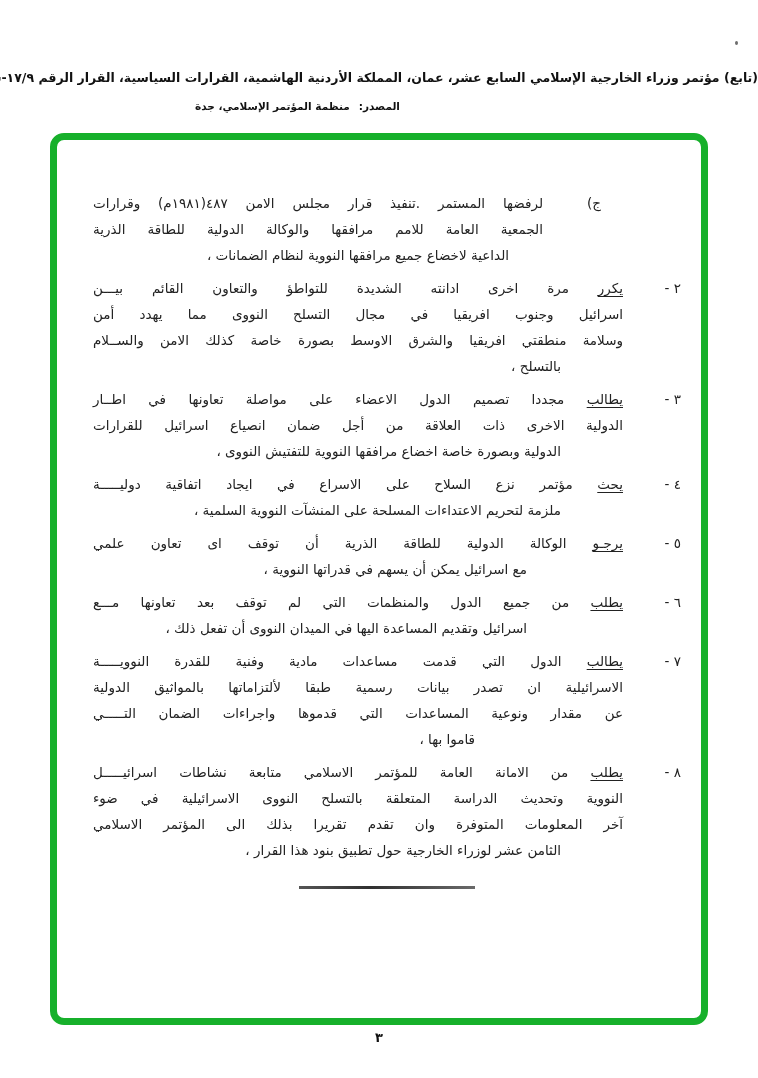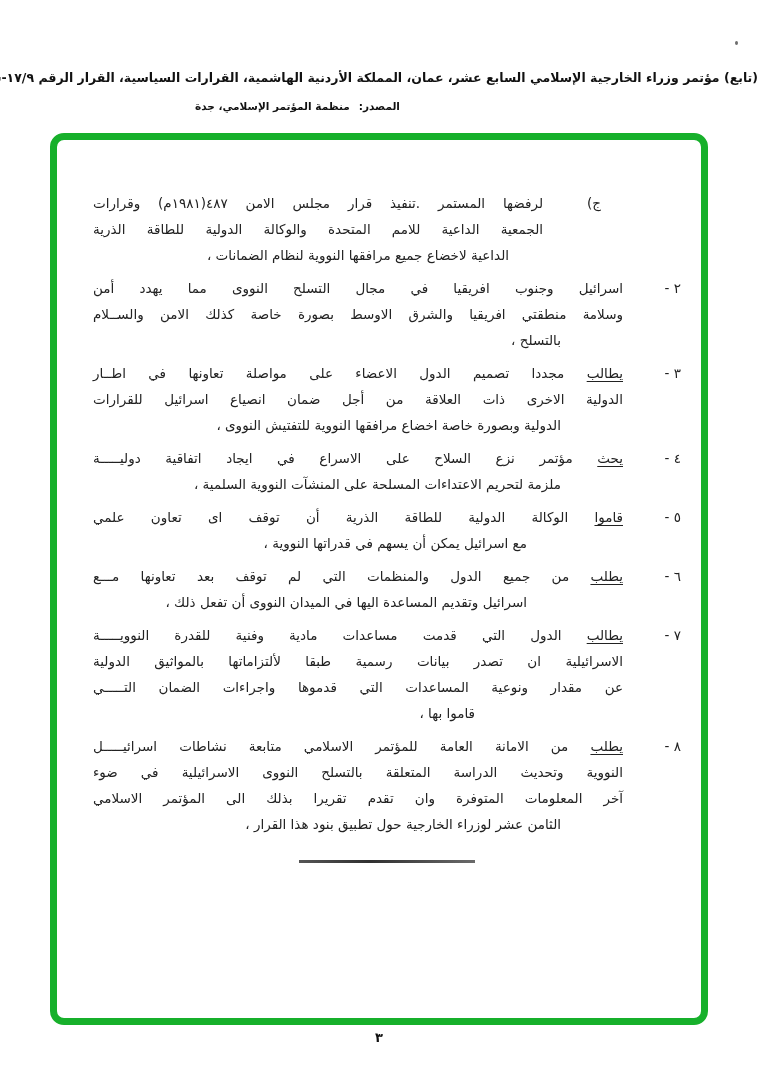--- a/index.html
+++ b/index.html
@@ -113,27 +113,28 @@
 
 <div class="speck"></div>
 
 <div class="frame">
   <div class="content">
 
   <div class="item sub">
         <div class="item-num">ج)</div>
         <div class="item-body">
           <div class="line">لرفضها المستمر .تنفيذ قرار مجلس الامن ٤٨٧(١٩٨١م) وقرارات</div>
-          <div class="line">الجمعية الداعية للامم المتحدة والوكالة الدولية للطاقة الذرية</div>
+          <div class="line">الجمعية العامة للامم مرافقها والوكالة الدولية للطاقة الذرية</div>
           <div class="line last">الداعية لاخضاع جميع مرافقها النووية لنظام الضمانات ،</div>
         </div>
       </div>
       <div class="item">
         <div class="item-num">٢ -</div>
         <div class="item-body">
+          <div class="line"><span class="lead">يكرر</span> مرة اخرى ادانته الشديدة للتواطؤ والتعاون القائم بيـــن</div>
           <div class="line">اسرائيل وجنوب افريقيا في مجال التسلح النووى مما يهدد أمن</div>
           <div class="line">وسلامة منطقتي افريقيا والشرق الاوسط بصورة خاصة كذلك الامن والســلام</div>
           <div class="line last">بالتسلح ،</div>
         </div>
       </div>
       <div class="item">
         <div class="item-num">٣ -</div>
         <div class="item-body">
           <div class="line"><span class="lead">يطالب</span> مجددا تصميم الدول الاعضاء على مواصلة تعاونها في اطــار</div>
           <div class="line">الدولية الاخرى ذات العلاقة من أجل ضمان انصياع اسرائيل للقرارات</div>
@@ -143,21 +144,21 @@
       <div class="item">
         <div class="item-num">٤ -</div>
         <div class="item-body">
           <div class="line"><span class="lead">يحث</span> مؤتمر نزع السلاح على الاسراع في ايجاد اتفاقية دوليـــــة</div>
           <div class="line last">ملزمة لتحريم الاعتداءات المسلحة على المنشآت النووية السلمية ،</div>
         </div>
       </div>
       <div class="item">
         <div class="item-num">٥ -</div>
         <div class="item-body">
-          <div class="line"><span class="lead">قاموا</span> الوكالة الدولية للطاقة الذرية أن توقف اى تعاون علمي</div>
+          <div class="line"><span class="lead">يرجـو</span> الوكالة الدولية للطاقة الذرية أن توقف اى تعاون علمي</div>
           <div class="line last">مع اسرائيل يمكن أن يسهم في قدراتها النووية ،</div>
         </div>
       </div>
       <div class="item">
         <div class="item-num">٦ -</div>
         <div class="item-body">
           <div class="line"><span class="lead">يطلب</span> من جميع الدول والمنظمات التي لم توقف بعد تعاونها مـــع</div>
           <div class="line last">اسرائيل وتقديم المساعدة اليها في الميدان النووى أن تفعل ذلك ،</div>
         </div>
       </div>

